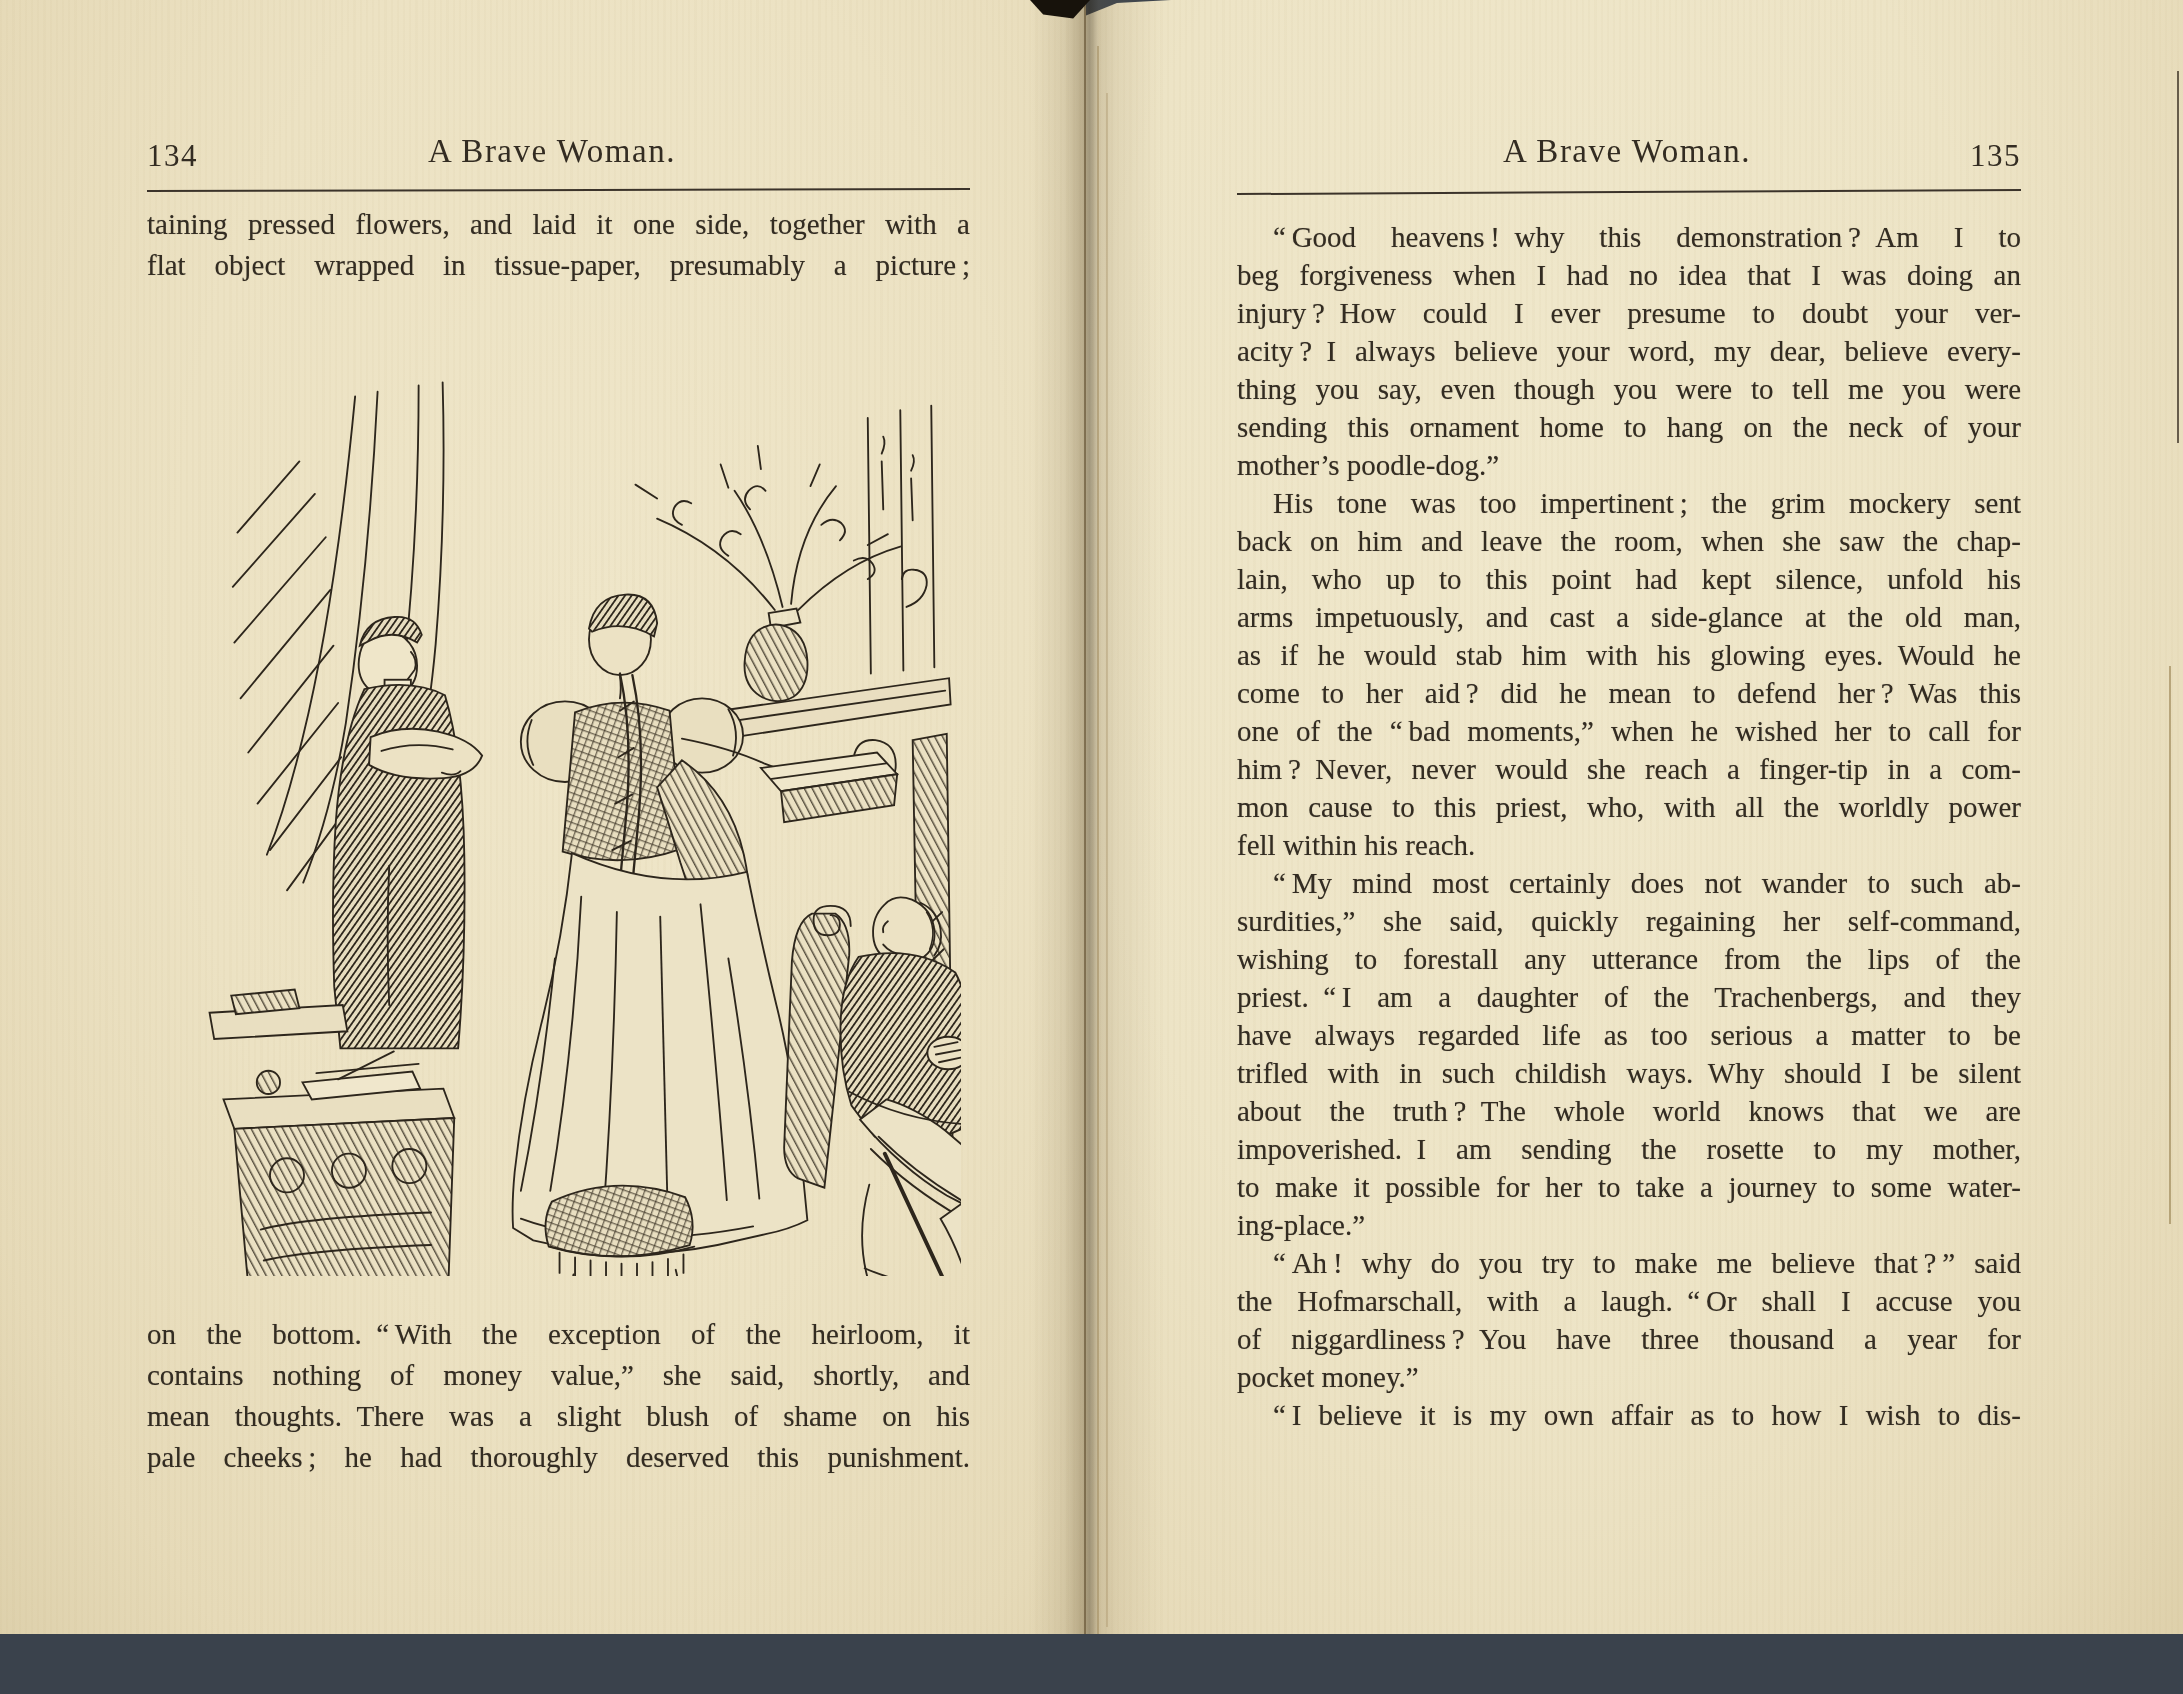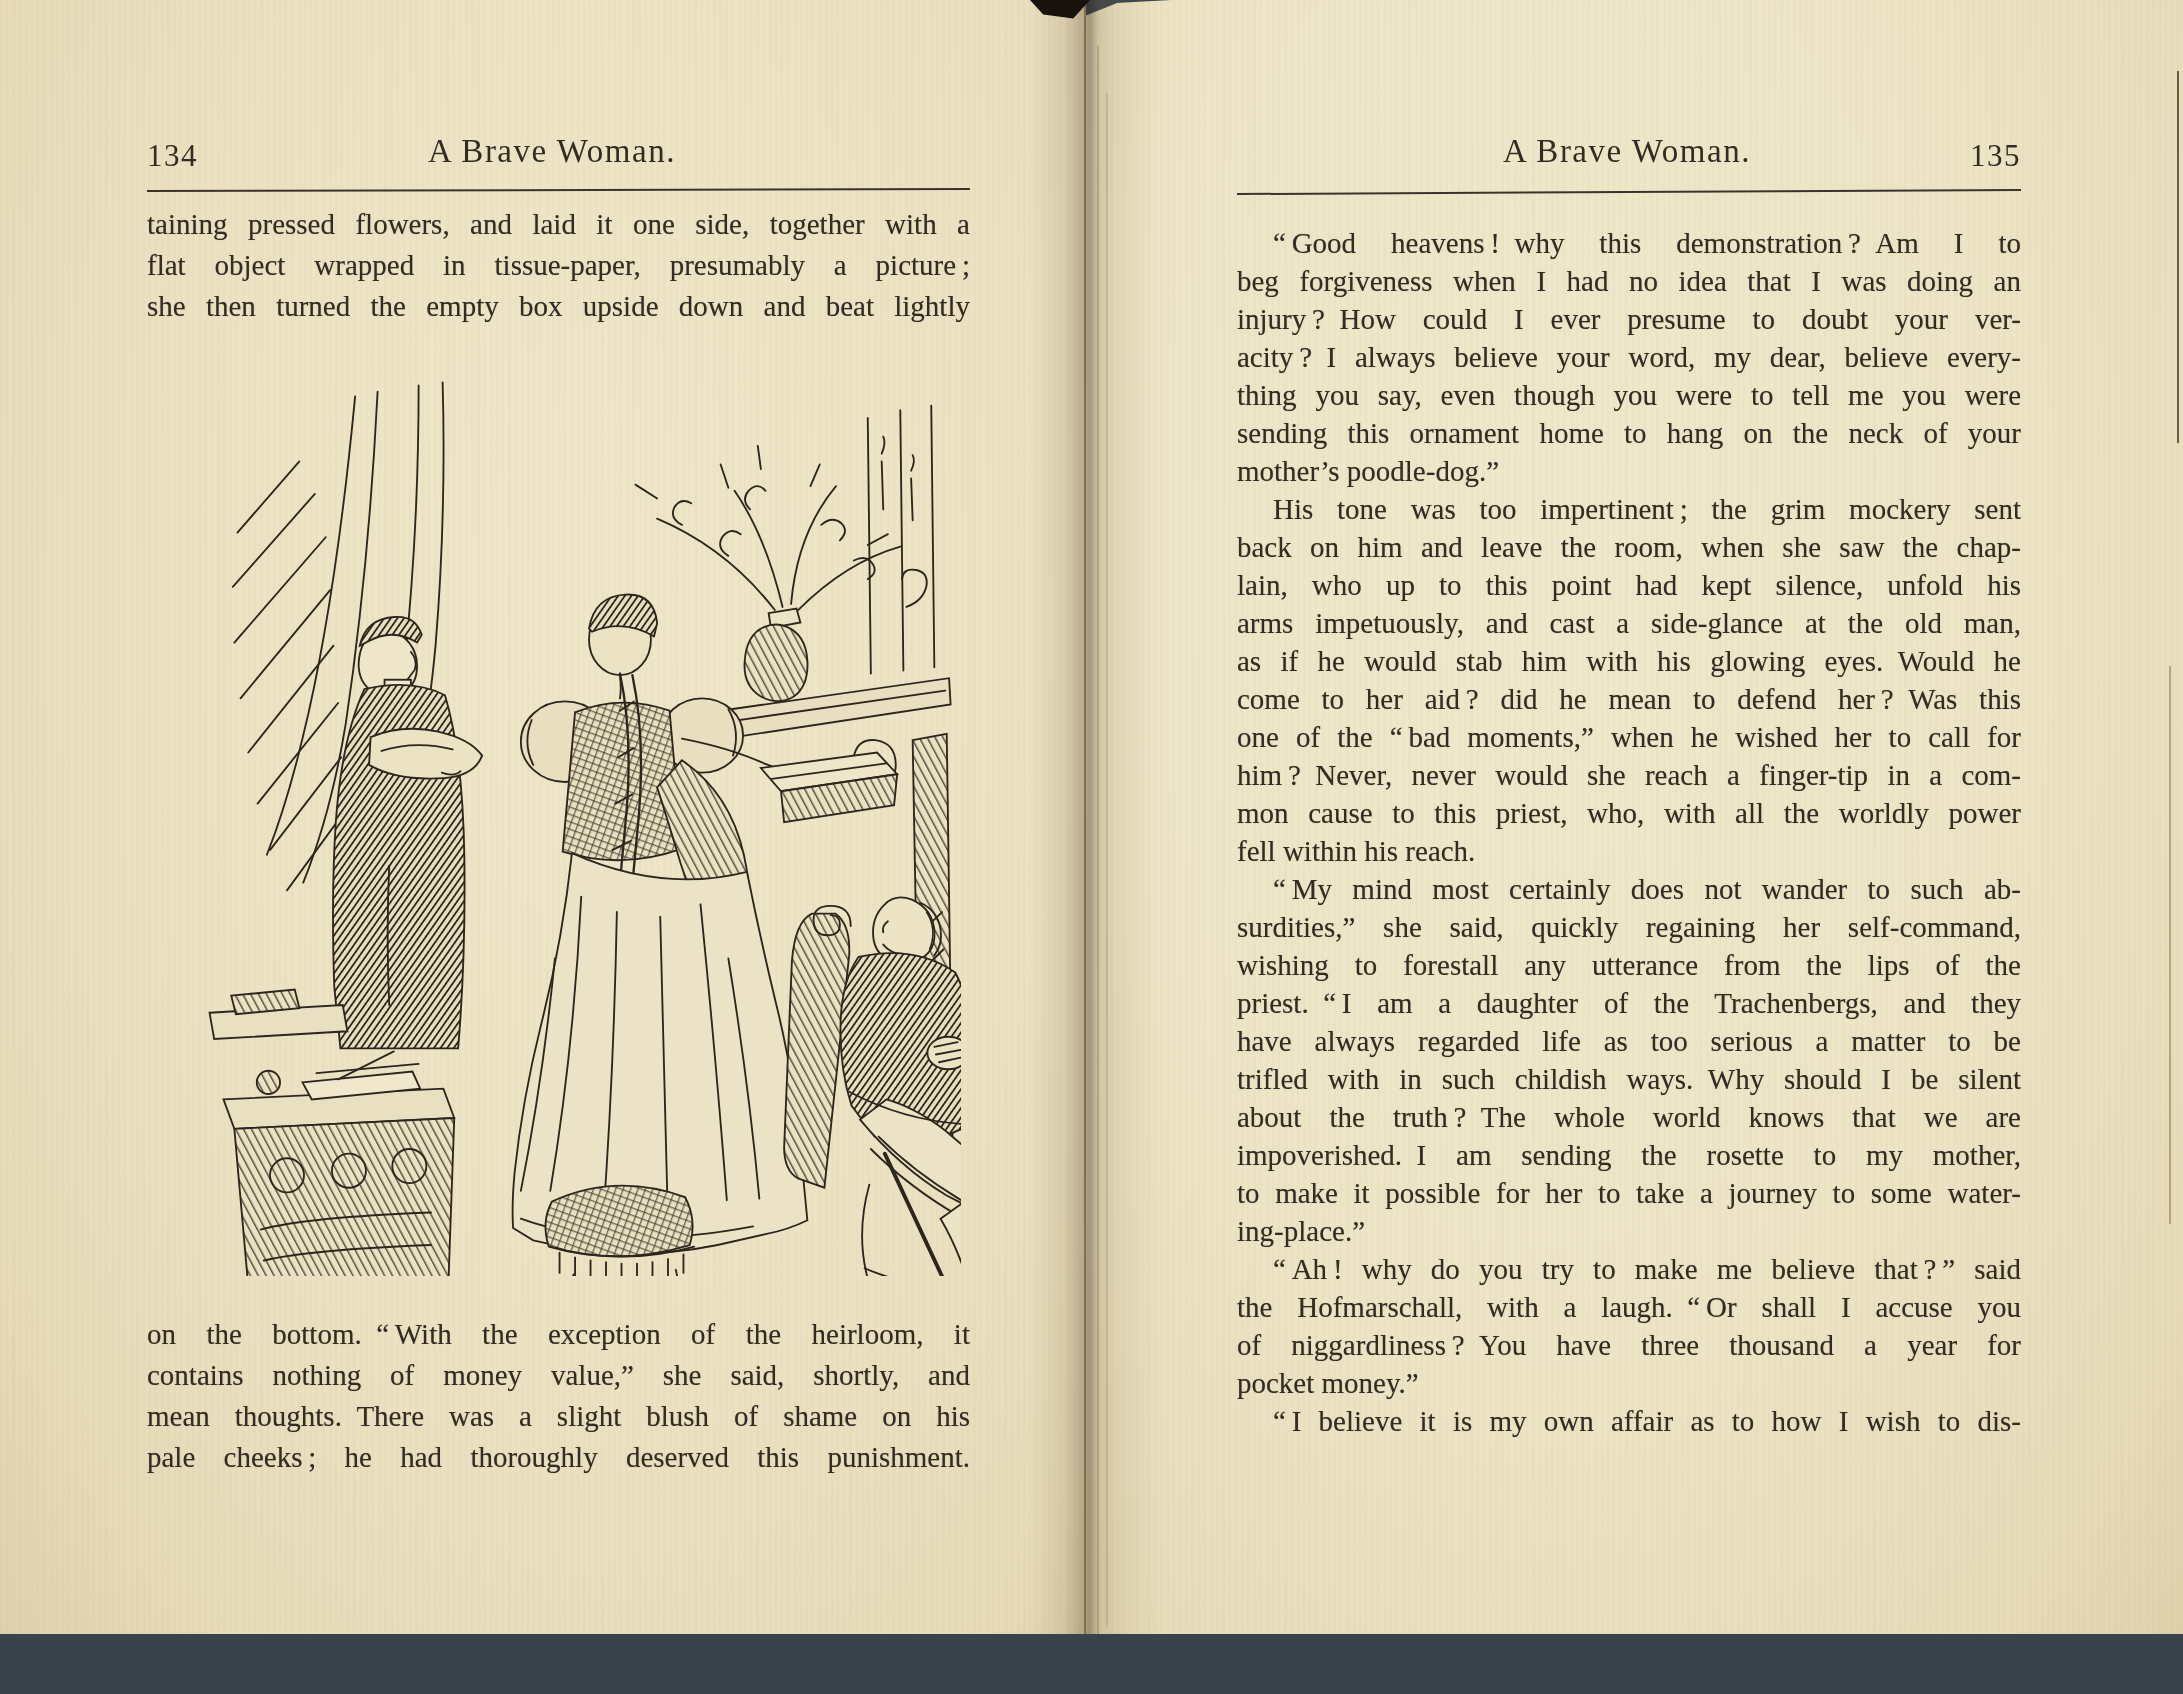--- a/index.html
+++ b/index.html
@@ -54,21 +54,21 @@
 
   .textblock{position:absolute;color:#332c22;font-size:29px;
     text-shadow:0 0 0.8px rgba(51,44,34,.4);}
   .textblock .line{overflow:hidden;text-align:justify;text-align-last:justify;white-space:nowrap;}
   .textblock .line.nojust{text-align:left;text-align-last:left;}
   .textblock .line.indent{text-indent:36px;}
   #left-top{left:147px;top:204px;width:823px;}
   #left-top .line{height:41px;line-height:41px;}
   #left-bottom{left:147px;top:1314px;width:823px;}
   #left-bottom .line{height:41px;line-height:41px;}
-  #right-body{left:1237px;top:224px;width:784px;}
+  #right-body{left:1237px;top:218px;width:784px;}
   #right-body .line{height:38px;line-height:38px;}
 
   
   .illustration{position:absolute;left:186px;top:370px;width:775px;height:906px;}
   .illustration svg{width:100%;height:100%;}
 </style>
 </head>
 <body>
 
 <div id="stage">
@@ -83,21 +83,20 @@
     <div class="fiber"></div>
     <div class="running-head">
       <span class="page-num" style="left:147px;top:4.6px;">134</span>
       <span class="head-title" style="left:552px;top:0;">A Brave Woman.</span>
     </div>
     <div class="rule rule-left"></div>
 
     <div class="textblock" id="left-top">
         <div class="line">taining pressed flowers, and laid it one side, together with a</div>
         <div class="line">flat object wrapped in tissue-paper, presumably a picture ;</div>
-        <div class="line">she then turned the empty box upside down and beat lightly</div>
       </div>
 
     <figure class="illustration" style="margin:0;">
       <svg viewBox="0 0 1000 1170">
         <defs>
           <pattern id="hatchD" width="7" height="7" patternUnits="userSpaceOnUse" patternTransform="rotate(35)">
             <rect width="7" height="7" fill="#e7ddbf"></rect>
             <line x1="1" y1="0" x2="1" y2="7" stroke="#2d261c" stroke-width="2.6"></line>
           </pattern>
           <pattern id="hatchL" width="9" height="9" patternUnits="userSpaceOnUse" patternTransform="rotate(-28)">

